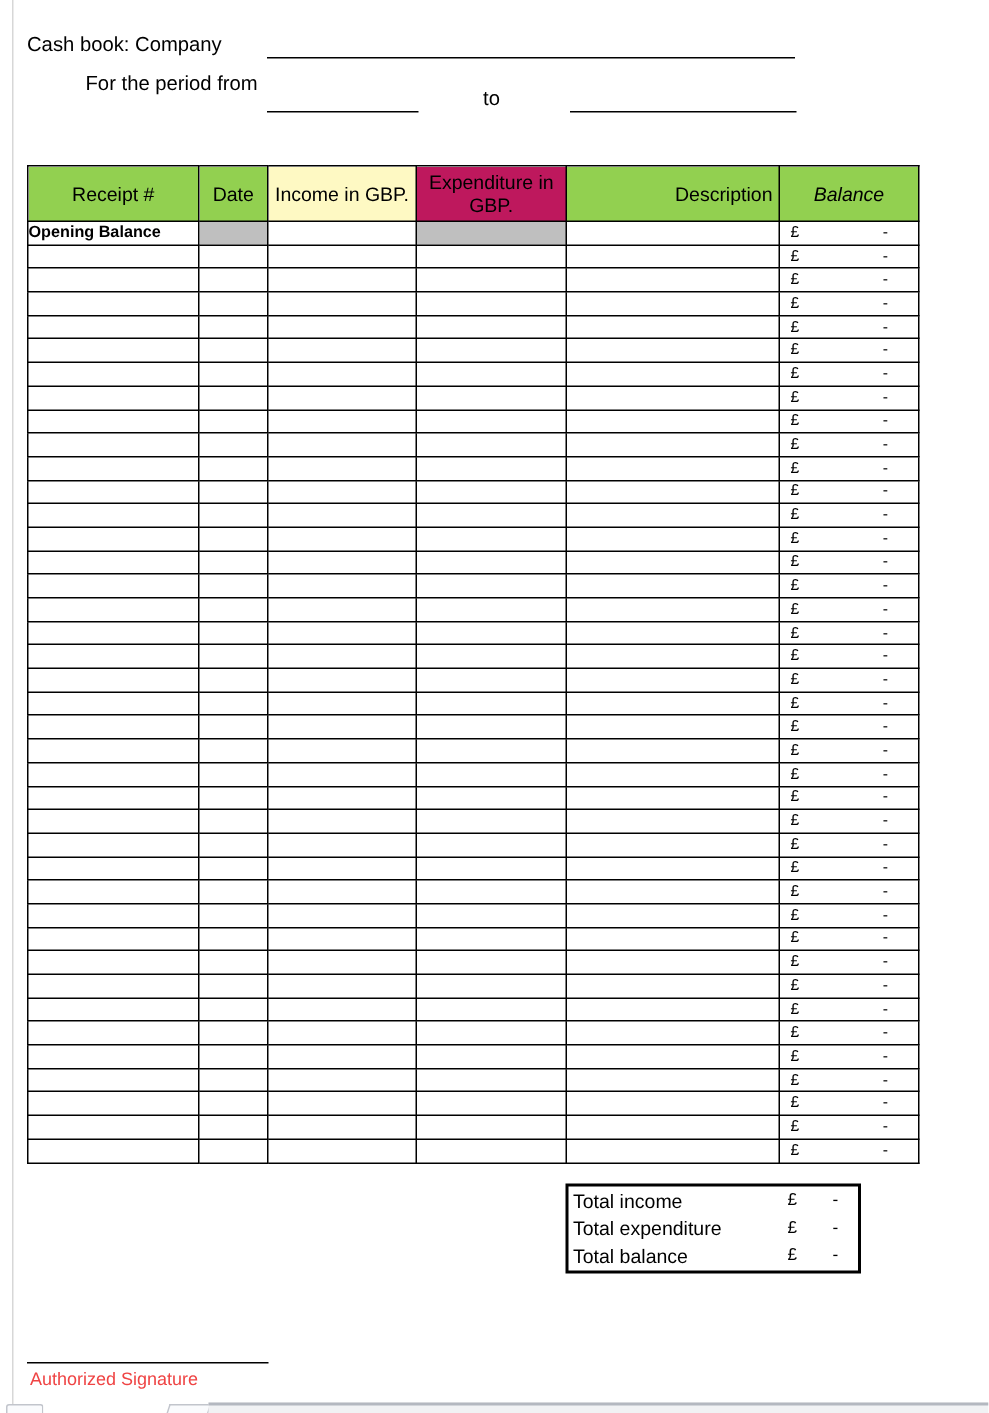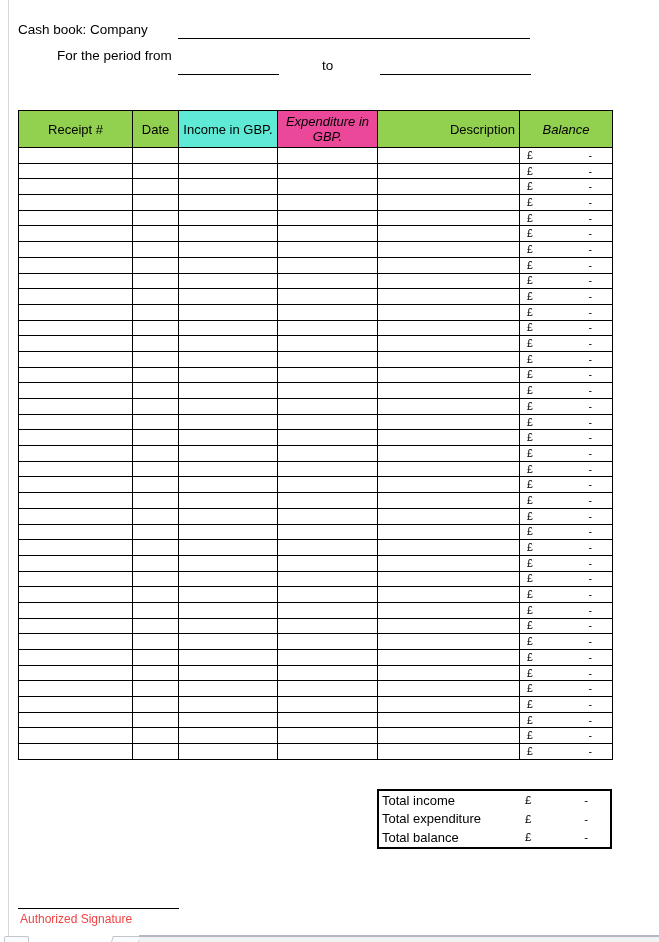--- a/index.html
+++ b/index.html
@@ -57,21 +57,21 @@
     font-size: 10.8px; font-weight: 700; padding-left: 2px;
     white-space: nowrap;
   }
   .bal-wrap {
     display: flex; justify-content: space-between; align-items: center;
     padding: 0 20px 0 7px; font-size: 10.5px; line-height: 13px;
   }
 
   
   #totals-box {
-    position: absolute; left: 377px; top: 789px; width: 235px;
+    position: absolute; left: 377px; top: 789px; width: 197px;
     border: 2px solid #000;
     background: #fff;
   }
   .totals-row {
     display: flex; align-items: center;
     height: 18.6px; font-size: 13px;
   }
   .totals-row .t-label { flex: 0 0 146px; padding-left: 3px; white-space: nowrap; }
   .totals-row .t-cur   { flex: 0 0 30px; font-size: 11.5px; }
   .totals-row .t-val   { flex: 1; text-align: right; padding-right: 22px; font-size: 11.5px; }
@@ -121,27 +121,40 @@
       <col class="c-date">
       <col class="c-income">
     <col class="c-expenditure">
       <col class="c-description">
       <col class="c-balance">
   </colgroup>
   <thead>
     <tr>
       <th class="hdr" style="background: rgb(146, 208, 80);">Receipt #</th>
       <th class="hdr" style="background: rgb(146, 208, 80); margin-left: 19px;">Date</th>
-      <th class="hdr" style="background: #5eead4;">Income in GBP.</th>
-      <th class="hdr" style="background: #ec4899; font-style: italic;">Expenditure in GBP.</th>
+      <th class="hdr" style="background: #fef9c3;">Income in GBP.</th>
+      <th class="hdr" style="background: #be185d;">Expenditure in GBP.</th>
       <th class="hdr" style="background: rgb(146, 208, 80); text-align: right;">Description</th>
       <th class="hdr" style="background: rgb(146, 208, 80); font-style: italic;">Balance</th>
     </tr>
   </thead>
   <tbody>
+      <tr>
+        <td class="opening-label-cell">Opening Balance</td>
+        <td class="shaded" style="background: rgb(191, 191, 191);"></td>
+        <td></td>
+        <td class="shaded" style="background: rgb(191, 191, 191);"></td>
+        <td></td>
+        <td>
+          <div class="bal-wrap">
+            <span>£</span>
+            <span>-</span>
+          </div>
+        </td>
+      </tr>
       <tr>
         <td></td>
         <td></td>
         <td></td>
         <td></td>
         <td></td>
         <td>
           <div class="bal-wrap">
             <span>£</span>
             <span>-</span>

